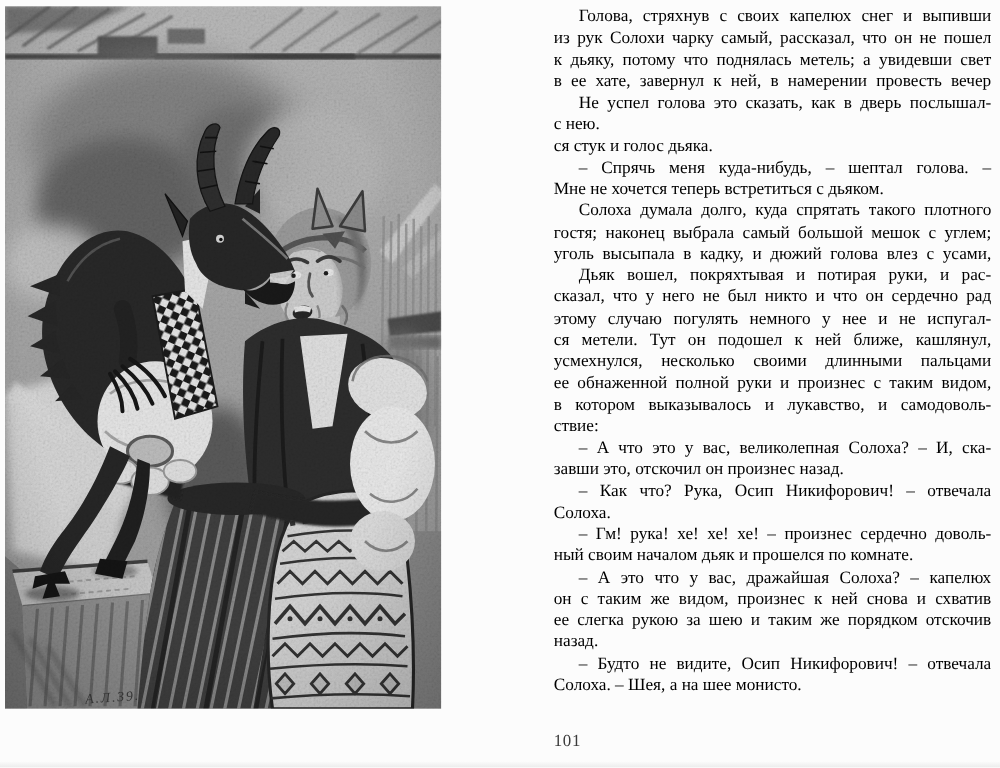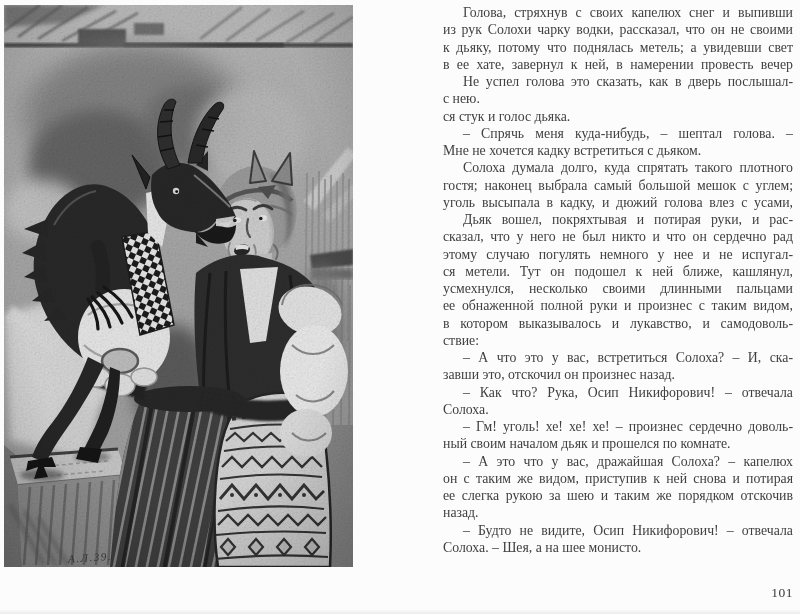--- a/index.html
+++ b/index.html
@@ -19,21 +19,21 @@
     -webkit-font-smoothing:antialiased;
   }
   .tline{
     white-space:nowrap;height:17.25px;
     text-align:justify;text-align-last:justify;
   }
   .tline.first{text-indent:20px;}
   .tline.end{text-align-last:left;}
   .pagenum{
     position:absolute;left:443px;top:585px;width:350px;
-    text-align:right;font-size:13.5px;letter-spacing:.5px;color:#3a3a3a;
+    text-align:left;font-size:13.5px;letter-spacing:.5px;color:#3a3a3a;
   }
   .bottom-shade{
     position:absolute;left:0;right:0;bottom:0;height:5px;
     background:linear-gradient(#fcfcfc,#ececec);
   }
 </style>
 </head>
 <body>
 
 <div class="spread">
@@ -269,49 +269,49 @@
         </g>
 
         <text x="64" y="556" font-size="11" font-style="italic" letter-spacing="1.5" fill="#3d3d3d" transform="rotate(-4 90 552)" font-family="Liberation Serif, DejaVu Serif, serif">А.Л.39.</text>
 
         <rect width="349" height="562" filter="url(#grain)" opacity="0.32" style="mix-blend-mode:multiply"></rect>
         <rect width="349" height="562" fill="url(#vg)"></rect>
       </g>
     </svg>
   </figure>
 
-  <div class="text-col" style="color: #404040;">
+  <div class="text-col" style="color: #000000;">
       <div class="tline first">Голова, стряхнув с своих капелюх снег и выпивши</div>
-      <div class="tline">из рук Солохи чарку водки, рассказал, что он не своими</div>
+      <div class="tline">из рук Солохи чарку самый, рассказал, что он не пошел</div>
       <div class="tline">к дьяку, потому что поднялась метель; а увидевши свет</div>
       <div class="tline">в ее хате, завернул к ней, в намерении провесть вечер</div>
       <div class="tline first">Не успел голова это сказать, как в дверь послышал-</div>
       <div class="tline end">с нею.</div>
       <div class="tline end">ся стук и голос дьяка.</div>
       <div class="tline first">– Спрячь меня куда-нибудь, – шептал голова. –</div>
-      <div class="tline end">Мне не хочется кадку встретиться с дьяком.</div>
+      <div class="tline end">Мне не хочется теперь встретиться с дьяком.</div>
       <div class="tline first">Солоха думала долго, куда спрятать такого плотного</div>
       <div class="tline">гостя; наконец выбрала самый большой мешок с углем;</div>
       <div class="tline">уголь высыпала в кадку, и дюжий голова влез с усами,</div>
       <div class="tline first">Дьяк вошел, покряхтывая и потирая руки, и рас-</div>
       <div class="tline">сказал, что у него не был никто и что он сердечно рад</div>
       <div class="tline">этому случаю погулять немного у нее и не испугал-</div>
       <div class="tline">ся метели. Тут он подошел к ней ближе, кашлянул,</div>
       <div class="tline">усмехнулся, несколько своими длинными пальцами</div>
       <div class="tline">ее обнаженной полной руки и произнес с таким видом,</div>
       <div class="tline">в котором выказывалось и лукавство, и самодоволь-</div>
       <div class="tline end">ствие:</div>
-      <div class="tline first">– А что это у вас, встретиться Солоха? – И, ска-</div>
+      <div class="tline first">– А что это у вас, великолепная Солоха? – И, ска-</div>
       <div class="tline end">завши это, отскочил он произнес назад.</div>
       <div class="tline first">– Как что? Рука, Осип Никифорович! – отвечала</div>
       <div class="tline end">Солоха.</div>
-      <div class="tline first">– Гм! уголь! хе! хе! хе! – произнес сердечно доволь-</div>
+      <div class="tline first">– Гм! рука! хе! хе! хе! – произнес сердечно доволь-</div>
       <div class="tline end">ный своим началом дьяк и прошелся по комнате.</div>
       <div class="tline first">– А это что у вас, дражайшая Солоха? – капелюх</div>
-      <div class="tline">он с таким же видом, приступив к ней снова и потирая</div>
+      <div class="tline">он с таким же видом, произнес к ней снова и схватив</div>
       <div class="tline">ее слегка рукою за шею и таким же порядком отскочив</div>
       <div class="tline end">назад.</div>
       <div class="tline first">– Будто не видите, Осип Никифорович! – отвечала</div>
       <div class="tline end">Солоха. – Шея, а на шее монисто.</div>
     </div>
 
   <div class="pagenum">101</div>
 
   <div class="bottom-shade"></div>
 </div>

